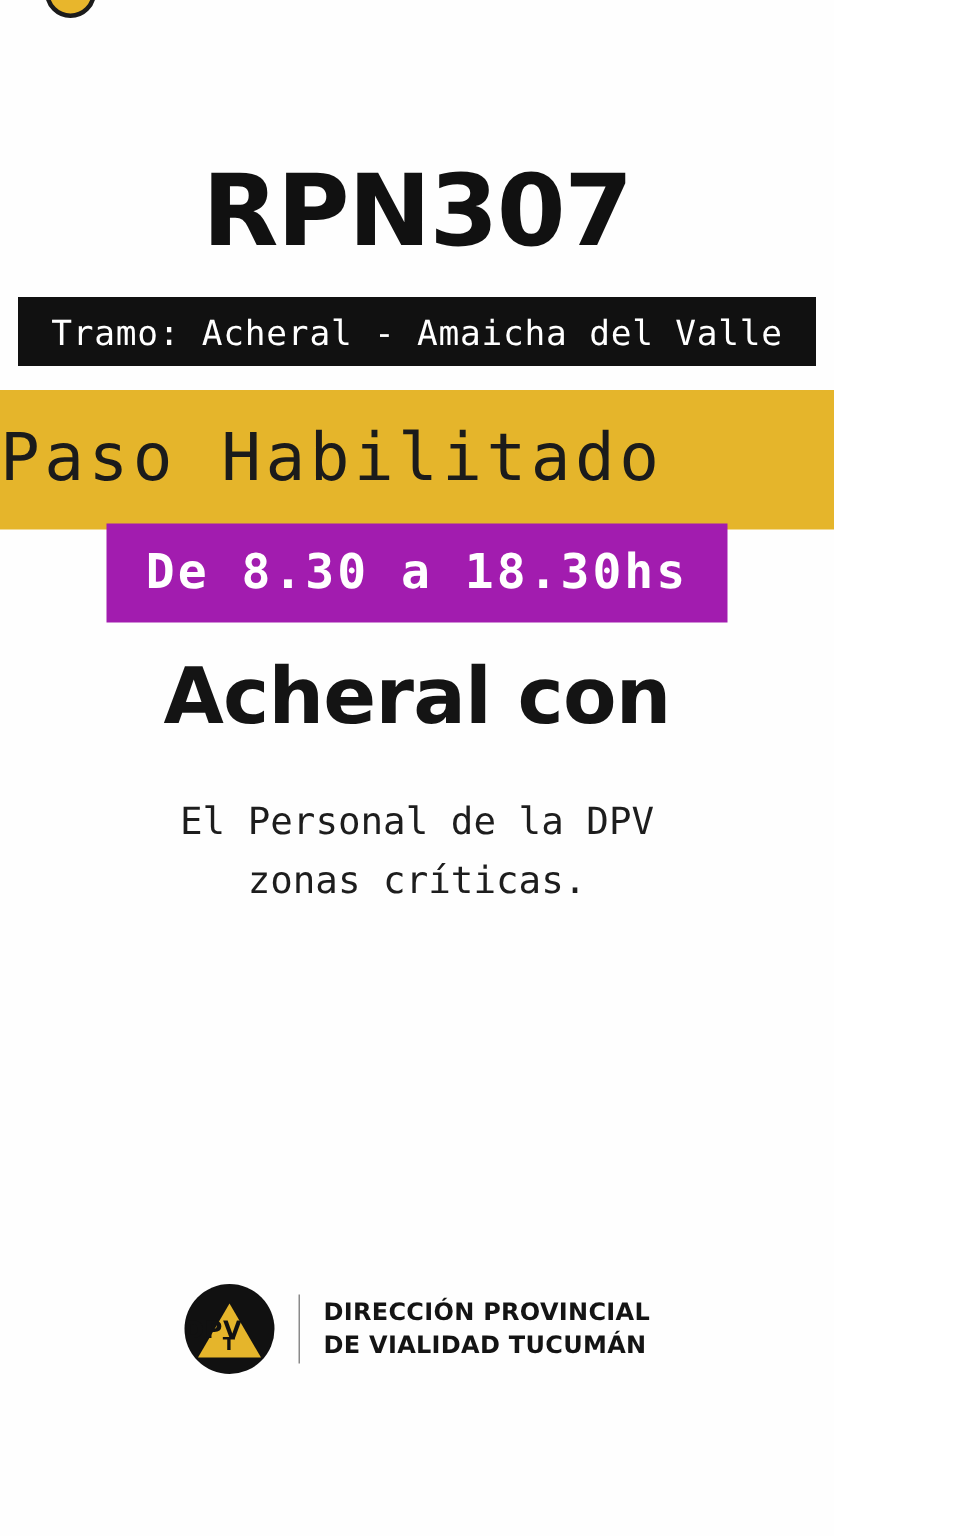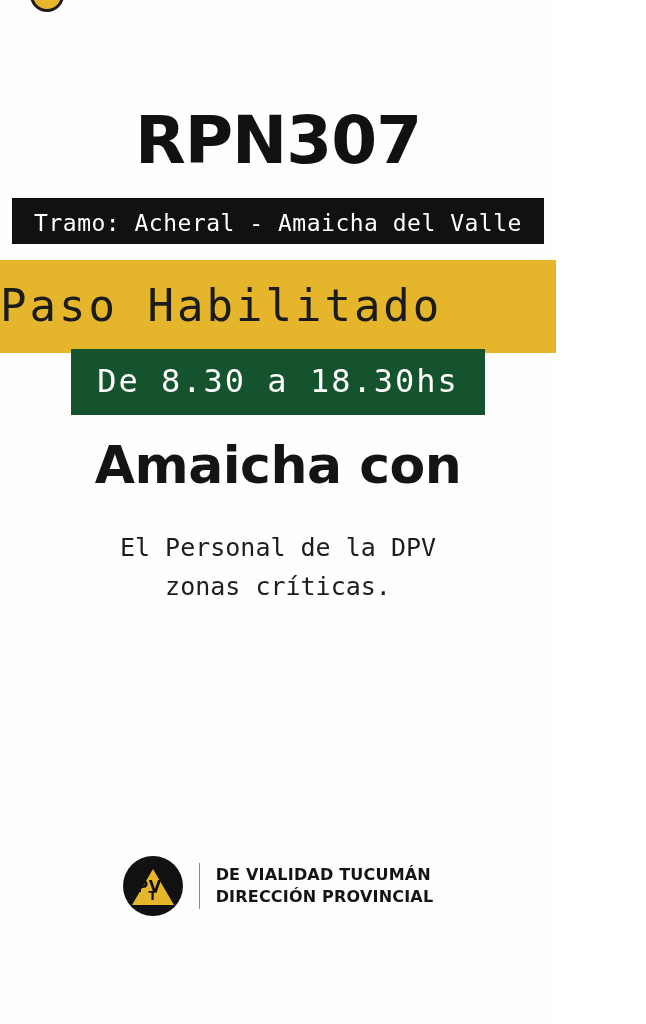--- a/index.html
+++ b/index.html
@@ -68,27 +68,28 @@
     text-align: left;
     font-family: "DejaVu Sans Mono", monospace;
     font-weight: 400;
     font-size: 44px;
     letter-spacing: 3px;
     padding: 20px 0 22px 0;
   }
 
   .horario-bar {
     margin-top: -4px;
-    background: #14532d;
+    background: #a21caf;
     color: #ffffff;
     font-family: "DejaVu Sans Mono", monospace;
     font-size: 32px;
     letter-spacing: 2px;
     padding: 13px 26px 15px 26px;
     white-space: nowrap;
+    font-weight: bold;
   }
 
   .headline {
     margin-top: 22px;
     font-family: "DejaVu Sans", sans-serif;
     font-weight: 700;
     font-size: 52px;
     color: #141414;
     line-height: 1.08;
     text-align: center;
@@ -186,35 +187,35 @@
 
   <div class="title">RPN307</div>
 
   <div class="tramo-bar">Tramo: Acheral - Amaicha del Valle</div>
 
   <div class="paso-bar">Paso Habilitado</div>
 
   <div class="horario-bar">De 8.30 a 18.30hs</div>
 
   <div class="headline">
-    <div>Amaicha con</div>
+    <div>Acheral con</div>
   </div>
 
   <div class="note">
     <div>El Personal de la DPV</div>
     <div>zonas críticas.</div>
   </div>
 
   <div class="footer">
     <div class="logo-mark">
       <div class="ring"></div>
       <div class="tri"></div>
       <div class="dpv">DPV</div>
       <div class="t">T</div>
     </div>
     <div class="divider"></div>
     <div class="org-text">
+      <div>DIRECCIÓN PROVINCIAL</div>
       <div>DE VIALIDAD TUCUMÁN</div>
-      <div>DIRECCIÓN PROVINCIAL</div>
     </div>
   </div>
 
 </div>
 
 </body></html>

